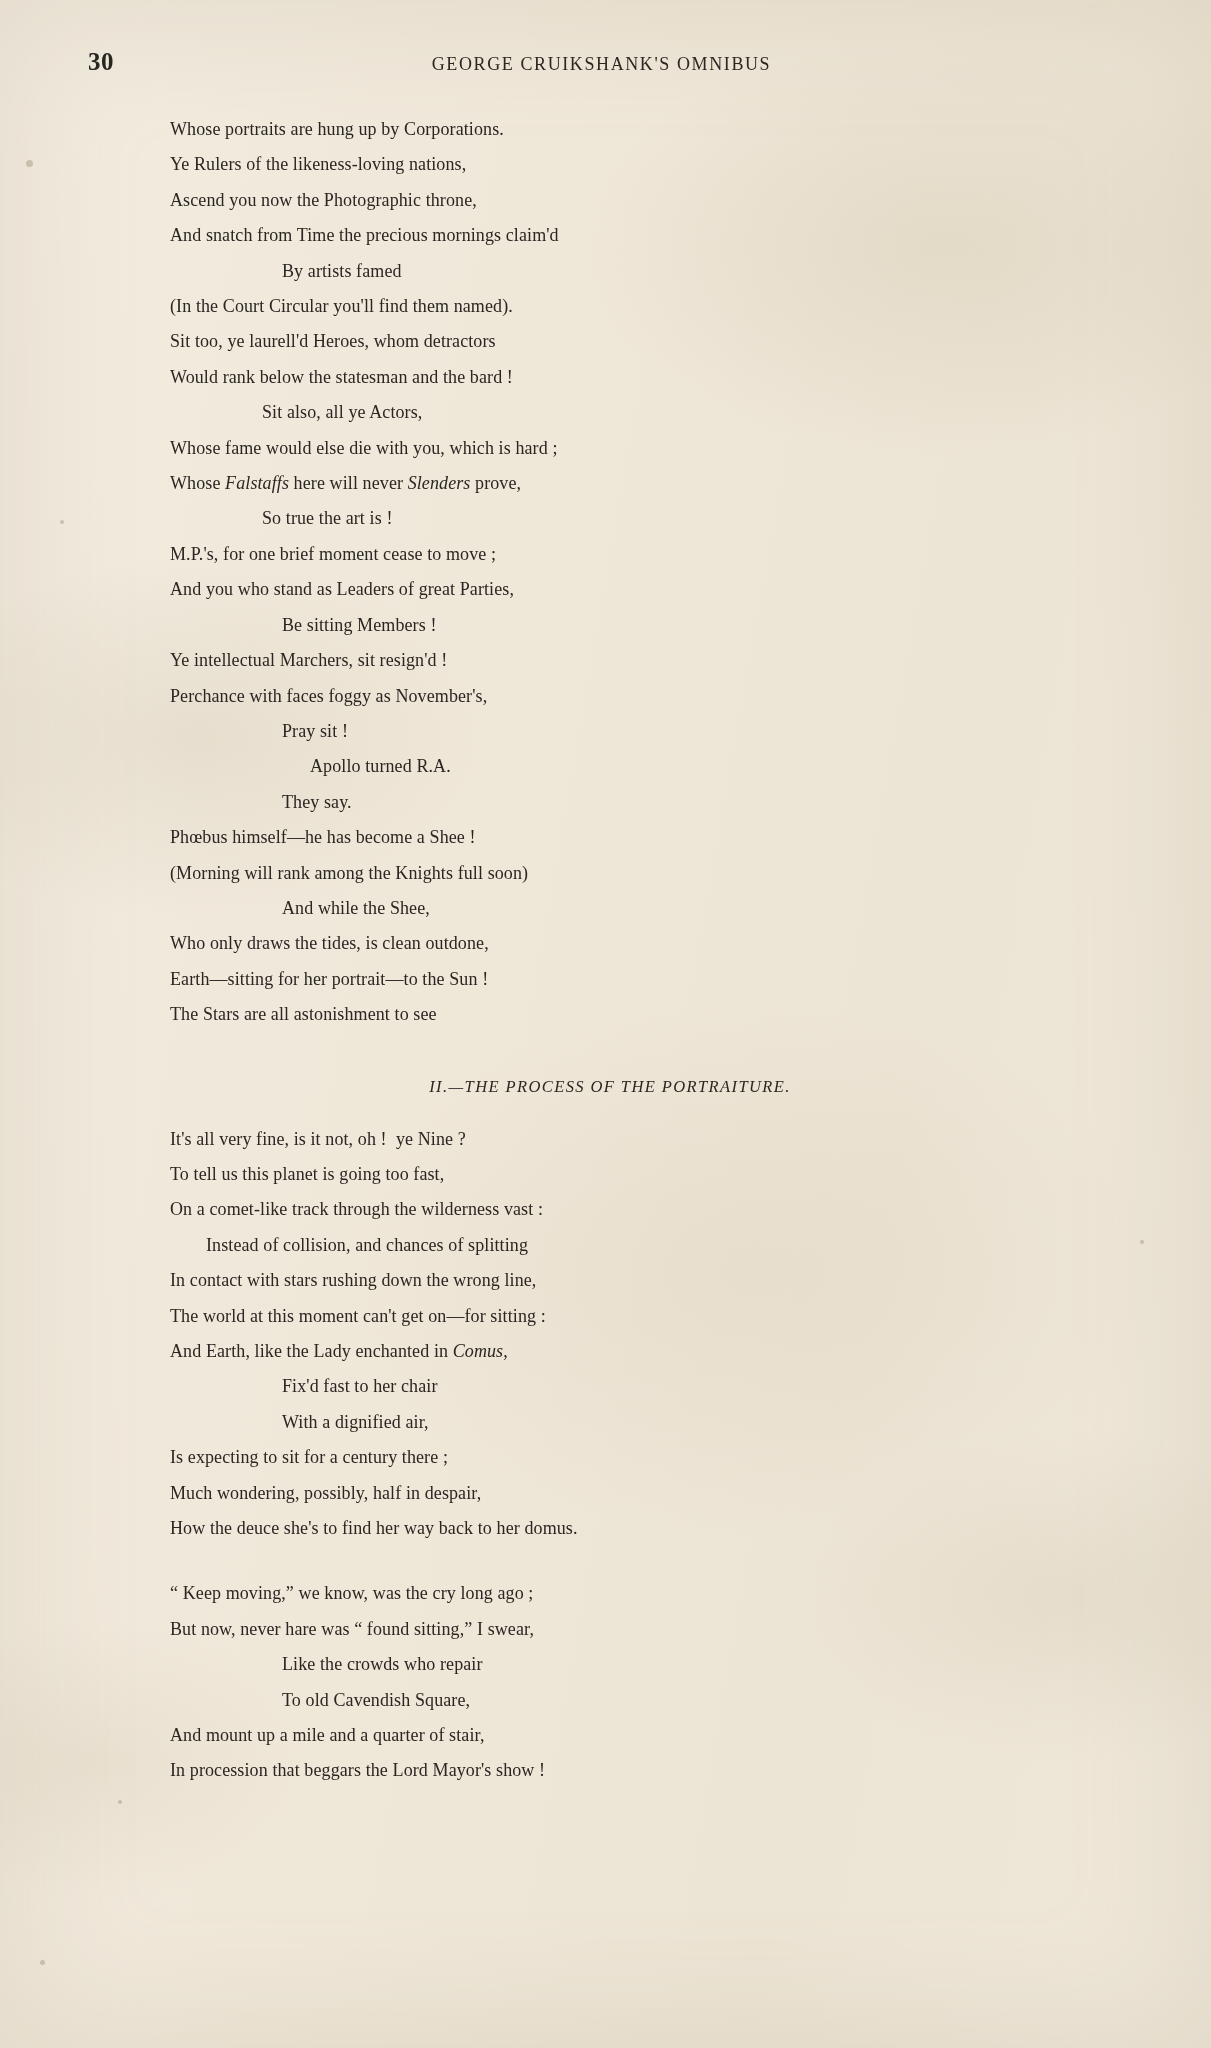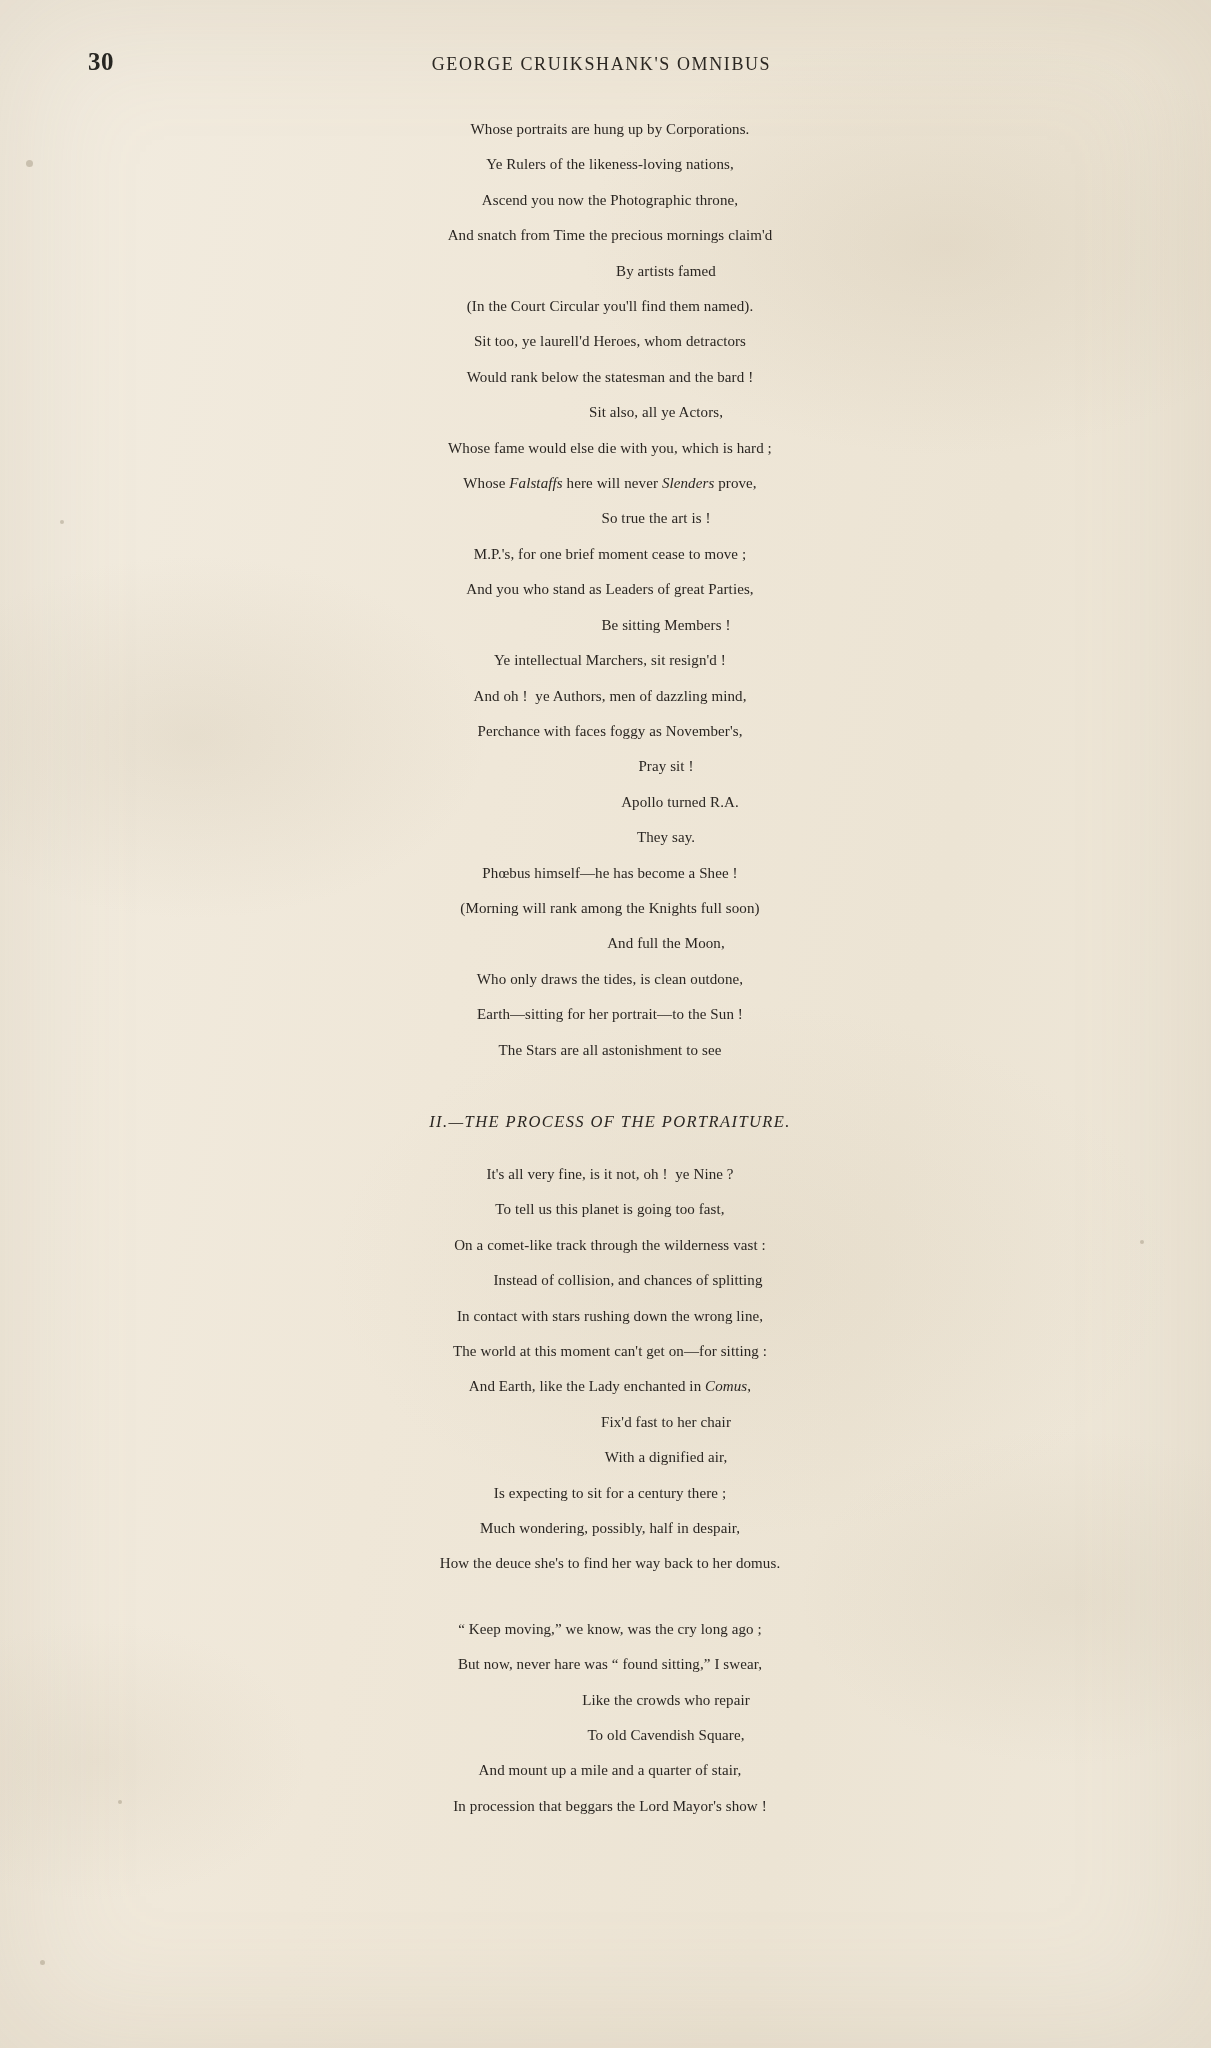--- a/index.html
+++ b/index.html
@@ -54,26 +54,25 @@
     text-transform: uppercase;
     color: #26231f;
   }
   .body-col {
     position: absolute;
     left: 170px;
     top: 112px;
     width: 880px;
   }
   .line {
-    font-size: 15px;
+    font-size: 18px;
     line-height: 35.4px;
     white-space: pre;
     color: #2a2622;
     letter-spacing: 0.1px;
-    text-align: center;
   }
   .line.ind1 { padding-left: 36px; }
   .line.ind2 { padding-left: 112px; }
   .line.ind3 { padding-left: 140px; }
   .line.ind5 { padding-left: 92px; }
   .line i { }
   .section-title {
     margin-top: 44px;
     margin-bottom: 25px;
     text-align: center;
@@ -120,28 +119,27 @@
         <div class="line">Sit too, ye laurell'd Heroes, whom detractors</div>
         <div class="line">Would rank below the statesman and the bard !</div>
         <div class="line ind5">Sit also, all ye Actors,</div>
         <div class="line">Whose fame would else die with you, which is hard ;</div>
         <div class="line">Whose <i>Falstaffs</i> here will never <i>Slenders</i> prove,</div>
         <div class="line ind5">So true the art is !</div>
         <div class="line">M.P.'s, for one brief moment cease to move ;</div>
         <div class="line">And you who stand as Leaders of great Parties,</div>
         <div class="line ind2">Be sitting Members !</div>
         <div class="line">Ye intellectual Marchers, sit resign'd !</div>
-        <div class="line">And oh !  ye Authors, men of dazzling mind,</div>
         <div class="line">Perchance with faces foggy as November's,</div>
         <div class="line ind2">Pray sit !</div>
         <div class="line ind3">Apollo turned R.A.</div>
         <div class="line ind2">They say.</div>
         <div class="line">Phœbus himself—he has become a Shee !</div>
         <div class="line">(Morning will rank among the Knights full soon)</div>
-        <div class="line ind2">And full the Moon,</div>
+        <div class="line ind2">And while the Shee,</div>
         <div class="line">Who only draws the tides, is clean outdone,</div>
         <div class="line">Earth—sitting for her portrait—to the Sun !</div>
         <div class="line">The Stars are all astonishment to see</div>
       </div>
 
     <div class="section-title">II.—The Process of the Portraiture.</div>
 
     <div id="part2a">
         <div class="line">It's all very fine, is it not, oh !  ye Nine ?</div>
         <div class="line">To tell us this planet is going too fast,</div>

